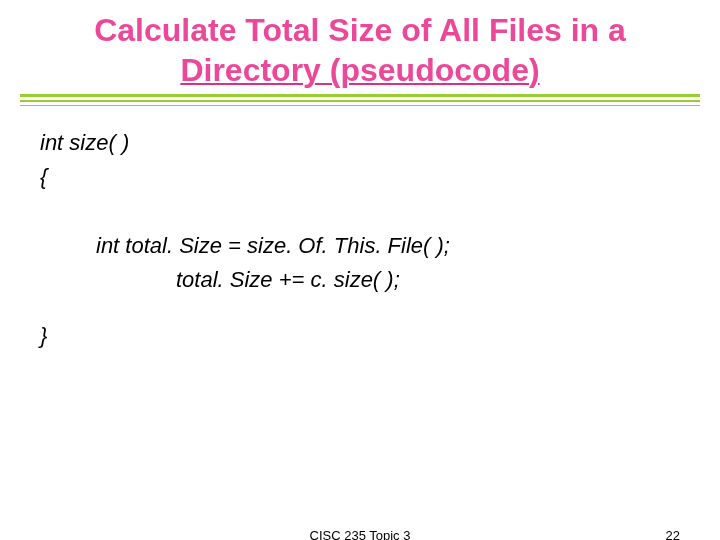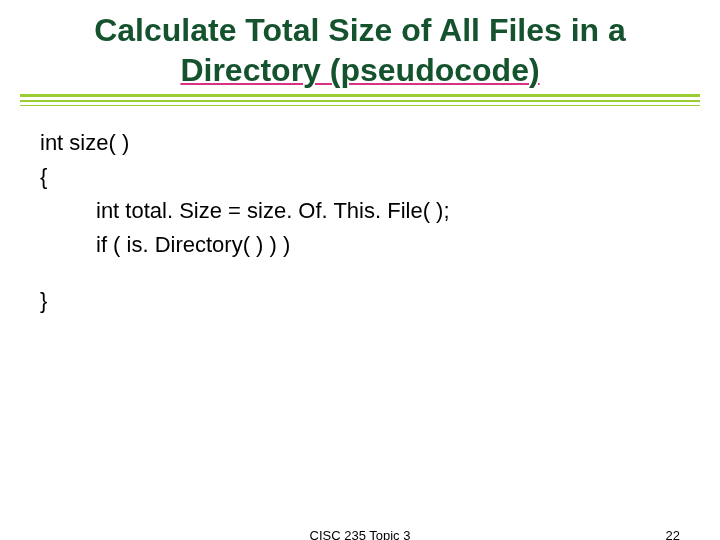--- a/index.html
+++ b/index.html
@@ -9,21 +9,21 @@
     height: 540px;
     background: #ffffff;
     font-family: Arial, Helvetica, sans-serif;
     position: relative;
     overflow: hidden;
   }
   .title {
     text-align: center;
     font-size: 32px;
     font-weight: bold;
-    color: #14532d;
+    color: #ec4899;
     padding: 10px 30px 0 30px;
     line-height: 1.25;
   }
   .title-underline {
     text-decoration: underline;
     text-decoration-color: #D63384;
     text-decoration-thickness: 2px;
     text-underline-offset: 2px;
     text-align: center;
   }
@@ -34,22 +34,23 @@
   .ruler .gap1 { height: 3px; }
   .ruler .line2 { border-top: 2px solid #9ACD32; height:0; }
   .ruler .gap2 { height: 3px; }
   .ruler .line3 { border-top: 1px solid #9ACD32; height:0; }
 
   .body {
     padding: 20px 34px 0 40px;
     font-size: 22px;
     color: #000;
     line-height: 1.55;
+    font-style: italic;
   }
-  .indent1 { padding-left: 56px; }
+  .indent1 { padding-left: 56px; margin-top: 35px; }
   .indent2 { padding-left: 112px; }
   .indent3 { padding-left: 136px; }
 
   .footer {
     position: absolute;
     bottom: 12px;
     left: 0;
     width: 100%;
     font-size: 13px;
     color: #000;
@@ -77,21 +78,21 @@
   <div class="gap1"></div>
   <div class="line2"></div>
   <div class="gap2"></div>
   <div class="line3"></div>
 </div>
 
 <div class="body">
   <div>int size( )</div>
   <div>{</div>
   <div class="indent1">int total. Size = size. Of. This. File( );</div>
-  <div class="indent1">if ( is. Directory( ) ) )</div>
+  <div class="indent3">total. Size += c. size( );</div>
   <div style="height:22px"></div>
   <div>}</div>
 </div>
 
 <div class="footer">
   <div class="center">CISC 235 Topic 3</div>
   <div class="pageno">22</div>
 </div>
 
 </body></html>

